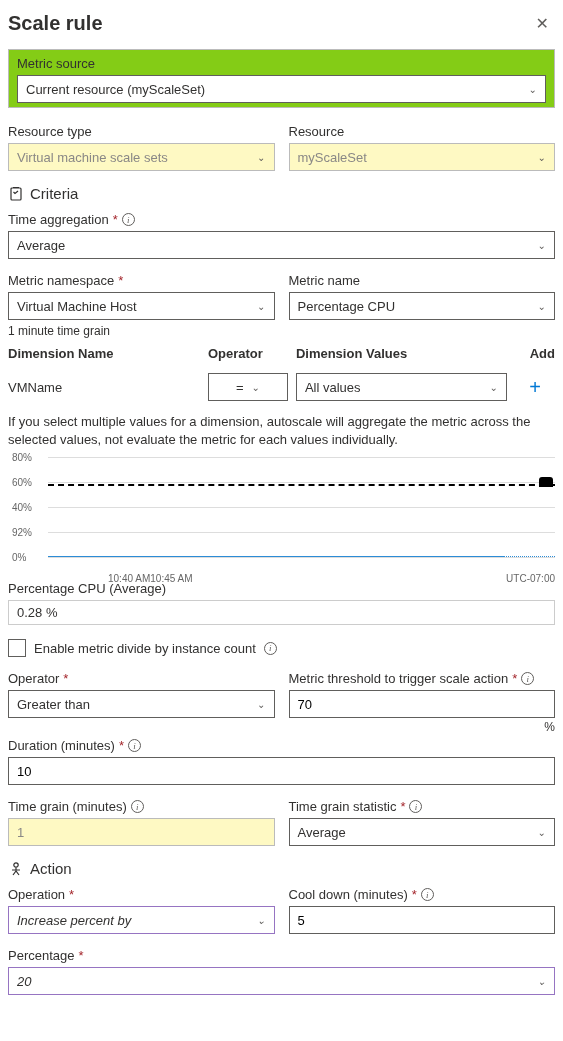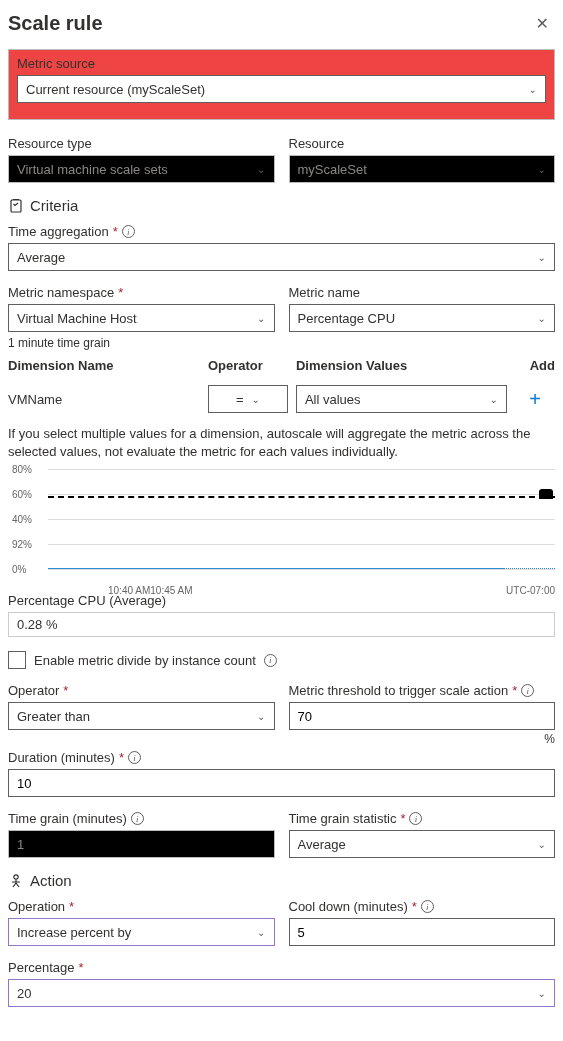--- a/index.html
+++ b/index.html
@@ -13,23 +13,23 @@
   }
   .header {
     display: flex;
     justify-content: space-between;
     align-items: center;
     padding: 4px 0 14px 0;
   }
   .header h1 { font-size: 20px; font-weight: 600; }
   .close-x { font-size: 16px; cursor: pointer; color: #605e5c; padding: 2px 6px; }
   .metric-source-box {
-    background: #ef4444;
+    background: #84cc16;
     border: 1px solid #bbb;
-    padding: 6px 8px 16px;
+    padding: 6px 8px 4px;
     margin-bottom: 16px;
   }
   .label-line {
     font-size: 13px;
     color: #323130;
     margin-bottom: 4px;
     display: flex;
     align-items: center;
     gap: 4px;
   }
@@ -53,26 +53,26 @@
     border: 1px solid #605e5c;
     background: #fff;
     padding: 0 8px;
     font-size: 13px;
     display: flex;
     align-items: center;
     justify-content: space-between;
     cursor: pointer;
   }
   .select.disabled, .text-input.disabled {
-    background: #000000;
+    background: #fef9c3;
     color: #8a8886;
     border-color: #bbb;
     cursor: default;
   }
-  .select.purple { border-color: #9674c2; }
+  .select.purple { border-color: #9674c2; font-style: italic; }
   .chev { font-size: 10px; color: #605e5c; }
   .row { display: flex; gap: 14px; margin-bottom: 14px; }
   .col { flex: 1; min-width: 0; }
   .section-head {
     display: flex;
     align-items: center;
     gap: 6px;
     font-size: 15px;
     margin: 6px 0 10px;
   }

